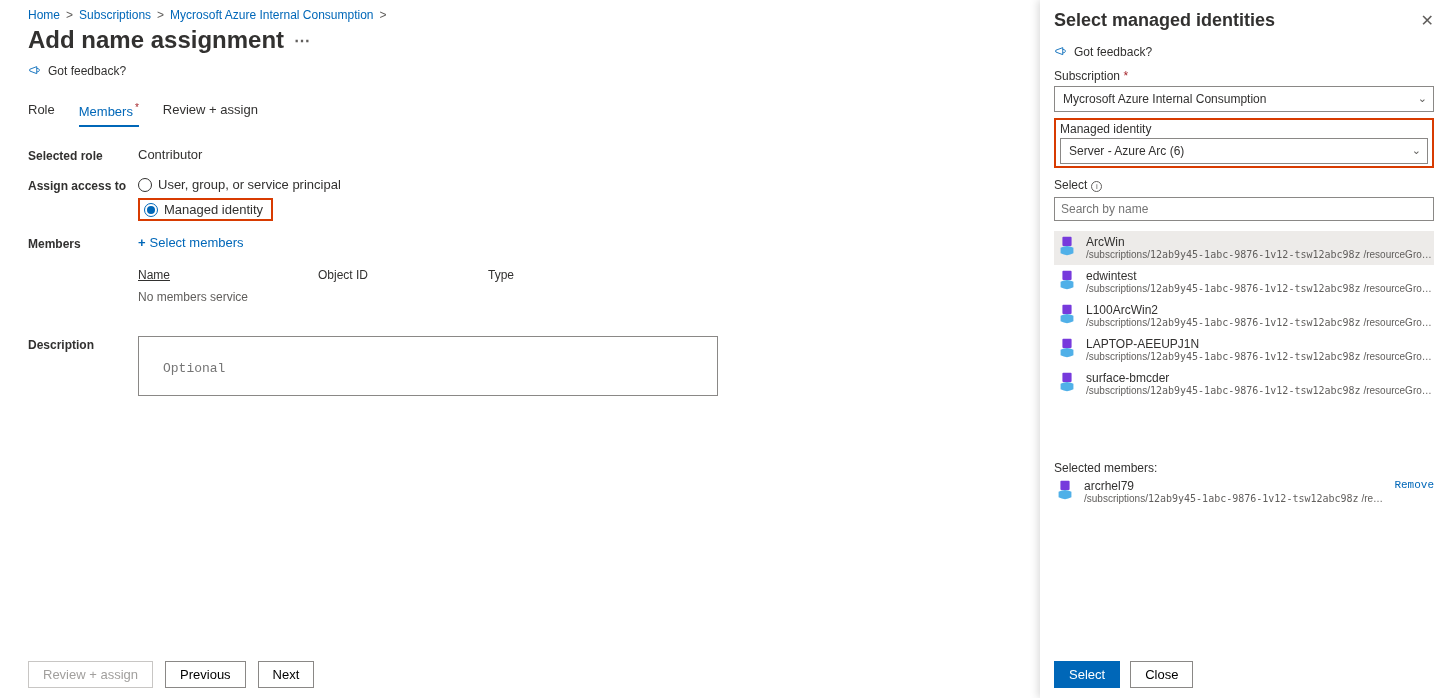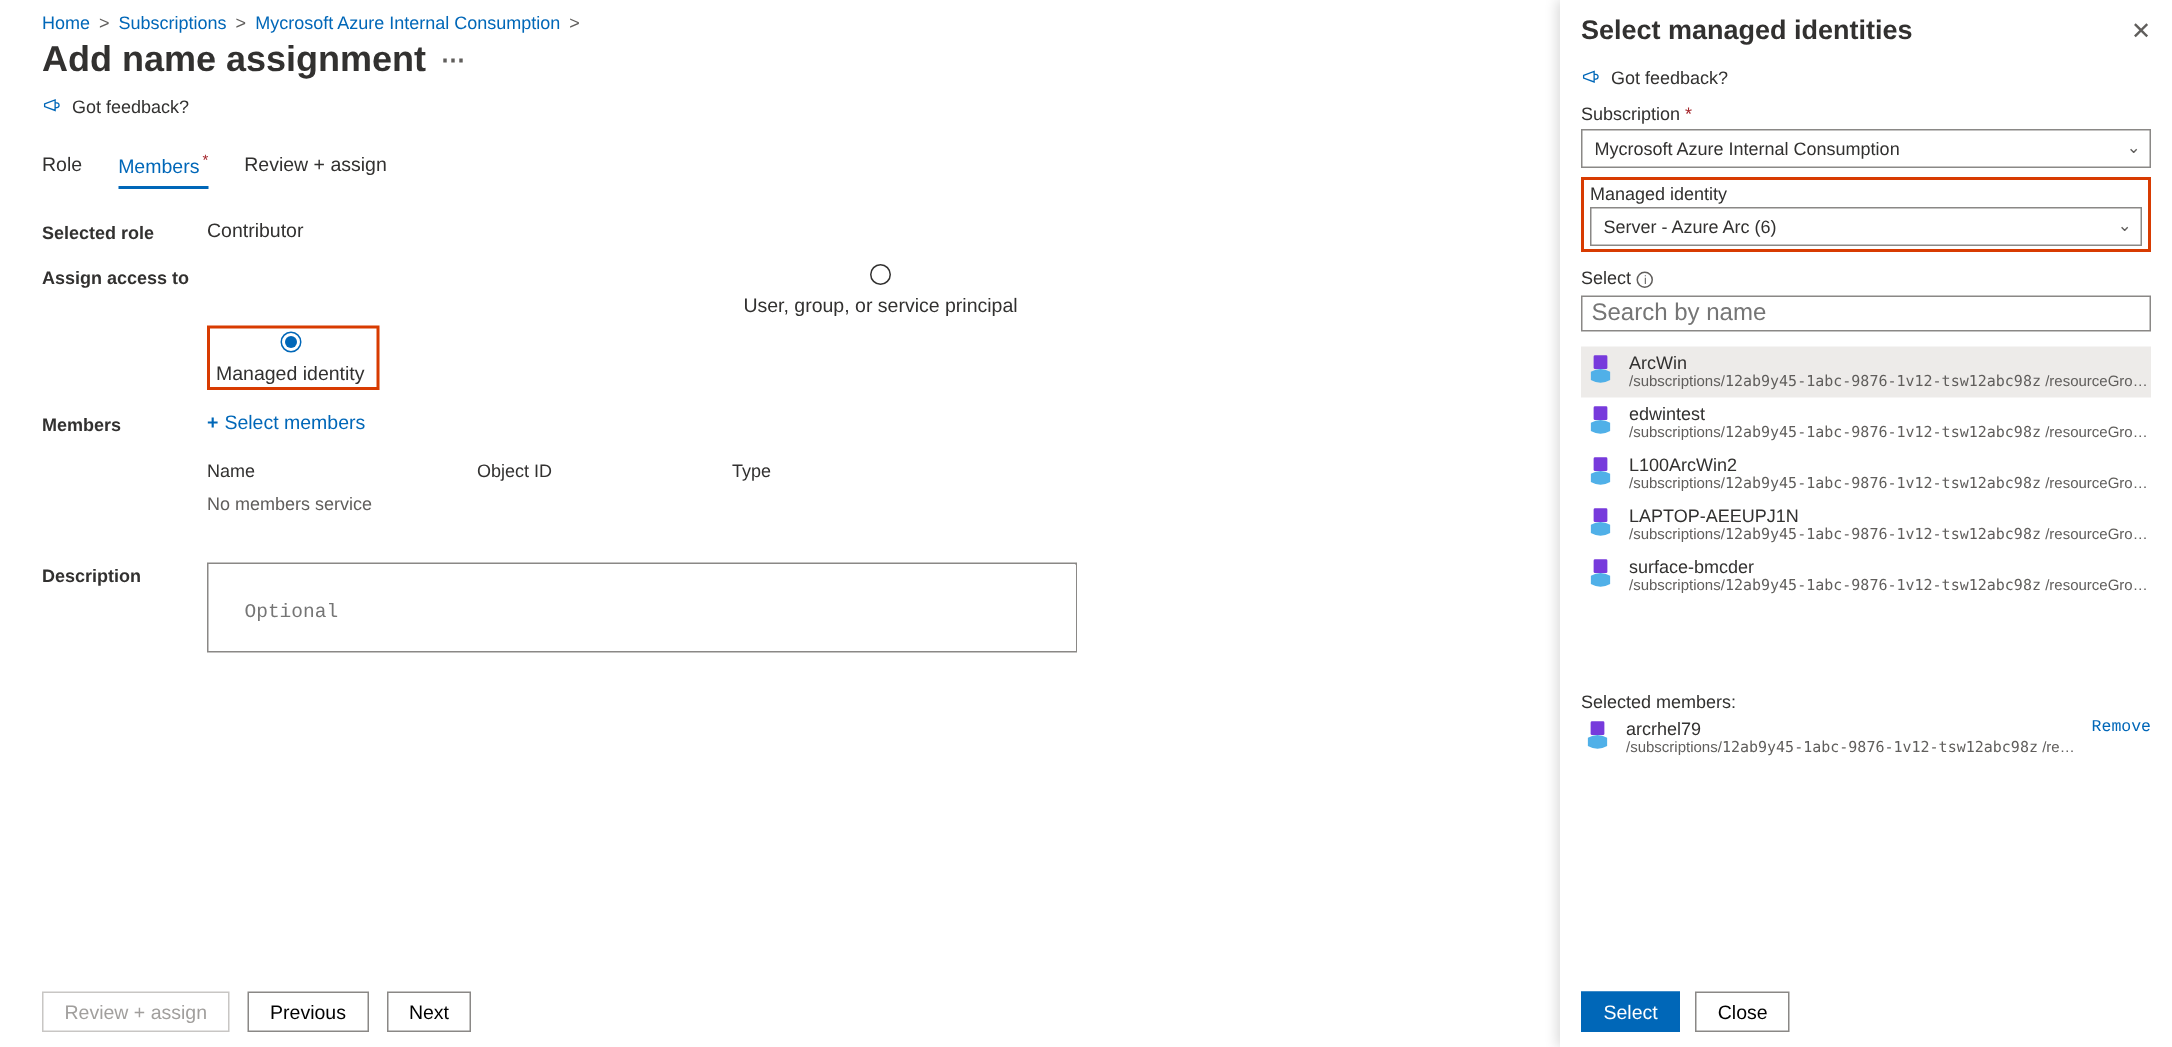--- a/index.html
+++ b/index.html
@@ -13,29 +13,29 @@
   .feedback { display:flex; align-items:center; gap:6px; color:#323130; font-size:12px; margin:10px 0 18px 0;}
   .feedback svg { width:14px; height:14px; }
   .tabs { display:flex; gap:24px; border-bottom:0; font-size:13px; }
   .tab { padding:6px 0; cursor:pointer; color:#323130; }
   .tab.active { color:#0067b8; border-bottom:2px solid #0067b8; font-weight:400; }
   .tab .req { color:#a4262c; font-size:10px; margin-left:2px; vertical-align:super;}
   .form-area { margin-top:20px; }
   .row { display:flex; margin-bottom:14px; font-size:13px;}
   .row .label { width:110px; color:#323130; font-weight:600; font-size:12px; padding-top:2px;}
   .row .value { flex:1; color:#323130; }
-  .radio-row { display:flex; align-items:center; gap:6px; margin-bottom:6px; font-size:13px;flex-direction:column;}
+  .radio-row { display:flex; align-items:center; gap:6px; margin-bottom:6px; font-size:13px;}
   .radio-outer { width:14px; height:14px; border:1px solid #323130; border-radius:50%; display:flex; align-items:center; justify-content:center; }
   .radio-outer.checked { border-color:#0067b8; }
   .radio-inner { width:8px; height:8px; background:#0067b8; border-radius:50%; }
   .redbox { border:2px solid #d83b01; padding:2px 8px 2px 4px; display:inline-flex; }
   .linkish { color:#0067b8; font-size:13px; display:flex; align-items:center; gap:4px; cursor:pointer;}
   .plus { font-weight:600; }
   .table-head { display:flex; margin-top:18px; color:#323130; font-size:12px; font-weight:400; width:700px;}
-  .table-head div:nth-child(1){ width:180px;}
+  .table-head div:nth-child(1){ width:180px;text-decoration:underline;}
   .table-head div:nth-child(2){ width:170px;}
   .table-head div:nth-child(3){ width:170px;}
   .no-members { color:#605e5c; font-size:12px; margin-top:8px; margin-bottom:18px;}
   textarea.desc { width:580px; height:60px; border:1px solid #8a8886; resize:none; padding:24px; font-family:Liberation Mono, monospace; font-size:13px;}
   .footer { position:absolute; left:16px; bottom:10px; display:flex; gap:12px;}
   .btn { border:1px solid #8a8886; background:#fff; padding:5px 14px; font-size:13px; cursor:pointer; }
   .btn.disabled { color:#a19f9d; border-color:#c8c6c4; cursor:default;}
   .btn.primary { background:#0067b8; border-color:#0067b8; color:#fff;}
 
   
@@ -45,21 +45,21 @@
   .close-x { font-size:16px; color:#605e5c; cursor:pointer;}
   .panel-body { padding:4px 14px; flex:1; overflow:hidden;}
   .field-label { font-size:12px; margin-top:8px; margin-bottom:3px; color:#323130;}
   .req-star { color:#a4262c; }
   .select-ctl { position:relative; width:100%; border:1px solid #8a8886; height:26px; display:flex; align-items:center; padding:0 22px 0 8px; font-size:12px; background:#fff;}
   .select-ctl .chev { position:absolute; right:6px; top:5px; color:#605e5c; font-size:11px;}
   .redwrap { border:2px solid #d83b01; padding:0 0 2px 0; margin-top:6px; }
   .redwrap .field-label { padding:2px 4px 0 4px; margin:0;}
   .redwrap .select-ctl { margin:2px 4px 0 4px; width:auto; }
   .info-ico { display:inline-block; width:11px; height:11px; border:1px solid #605e5c; border-radius:50%; font-size:8px; line-height:10px; text-align:center; color:#605e5c; margin-left:4px;}
-  .search-input { width:100%; border:1px solid #8a8886; height:24px; padding:0 6px; font-size:16px; margin-top:2px;}
+  .search-input { width:100%; border:1px solid #8a8886; height:24px; padding:0 6px; font-size:12px; margin-top:2px;}
   .id-list { margin-top:10px; }
   .id-item { display:flex; gap:8px; padding:4px 2px; cursor:pointer; }
   .id-item.sel { background:#edebe9; }
   .id-icon { width:22px; flex-shrink:0; }
   .id-icon svg { width:22px; height:22px; }
   .id-text { flex:1; overflow:hidden; }
   .id-name { font-size:12px; color:#323130; line-height:14px;}
   .id-path { font-size:10px; color:#605e5c; white-space:nowrap; overflow:hidden; text-overflow:ellipsis; line-height:12px;}
   .id-path .mono { font-family: Consolas, monospace; }
   .selected-section { margin-top:60px; }

